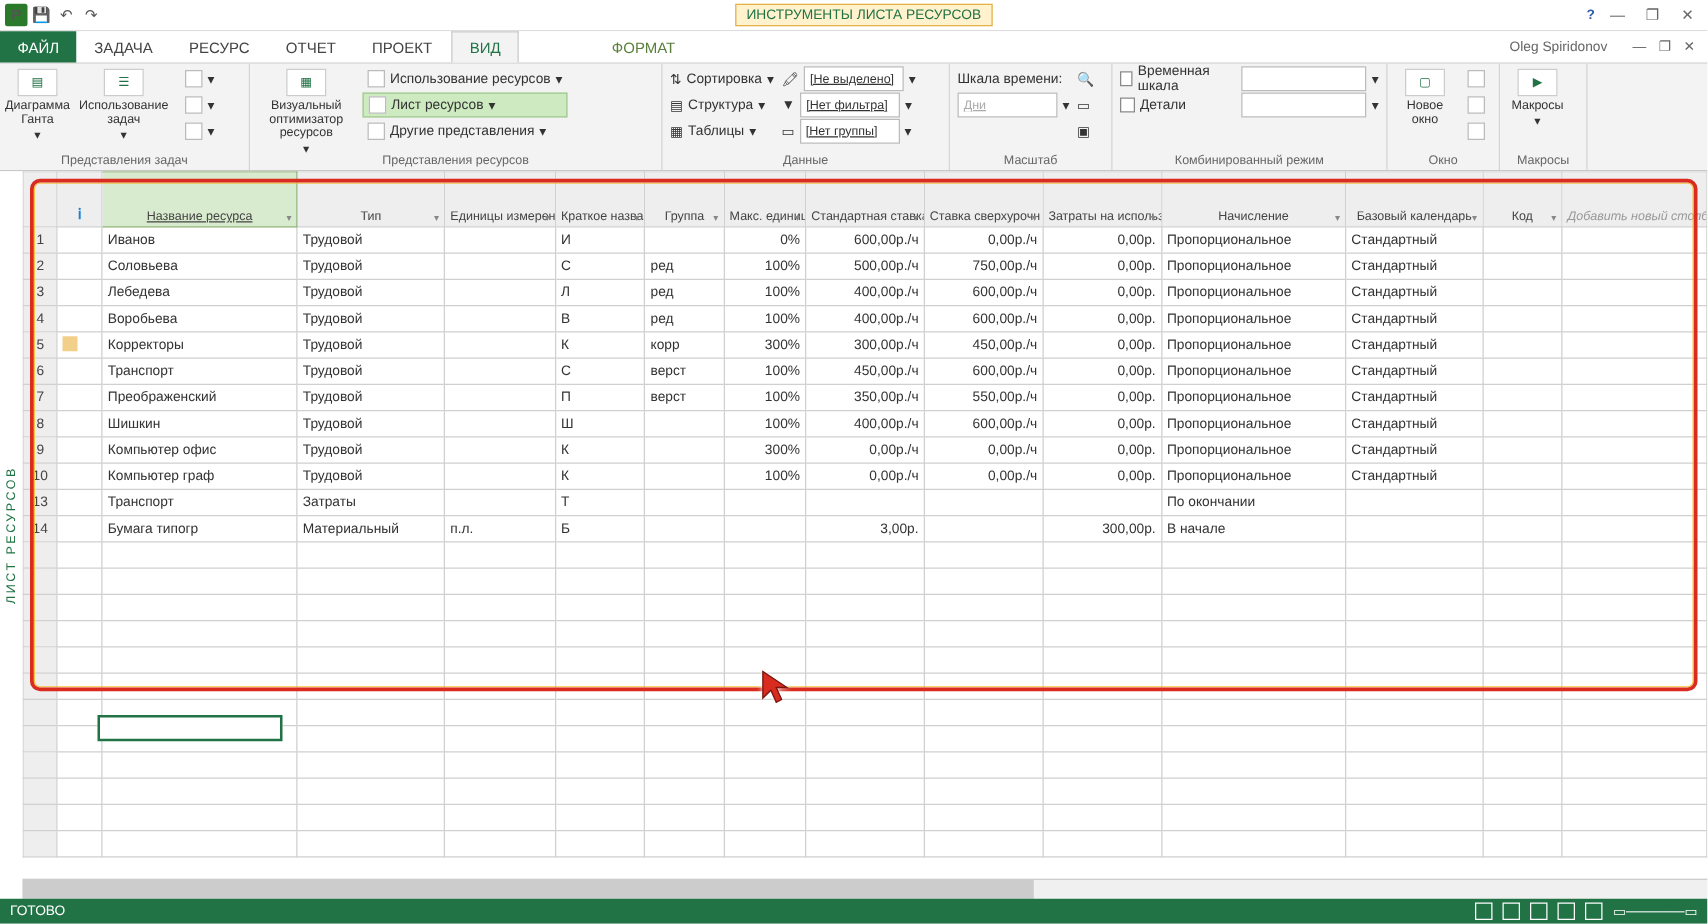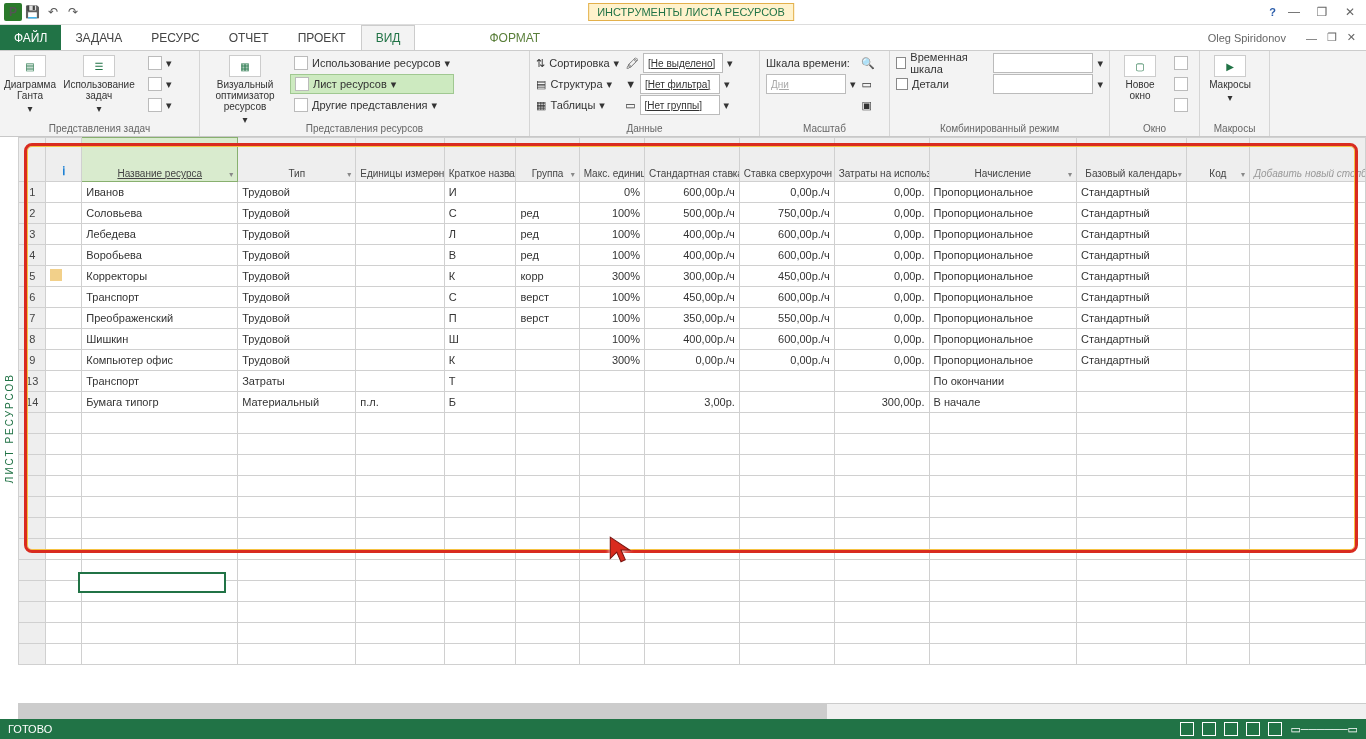--- a/index.html
+++ b/index.html
@@ -424,20 +424,37 @@
             <td class="r">300%</td>
             <td class="r">0,00р./ч</td>
             <td class="r">0,00р./ч</td>
             <td class="r">0,00р.</td>
             <td>Пропорциональное</td>
             <td>Стандартный</td>
             <td></td>
             <td></td>
           </tr>
           <tr>
+            <th>10</th>
+            <td></td>
+            <td>Компьютер граф</td>
+            <td>Трудовой</td>
+            <td></td>
+            <td>К</td>
+            <td></td>
+            <td class="r">100%</td>
+            <td class="r">0,00р./ч</td>
+            <td class="r">0,00р./ч</td>
+            <td class="r">0,00р.</td>
+            <td>Пропорциональное</td>
+            <td>Стандартный</td>
+            <td></td>
+            <td></td>
+          </tr>
+          <tr>
             <th>13</th>
             <td></td>
             <td>Транспорт</td>
             <td>Затраты</td>
             <td></td>
             <td>Т</td>
             <td></td>
             <td class="r"></td>
             <td class="r"></td>
             <td class="r"></td>

